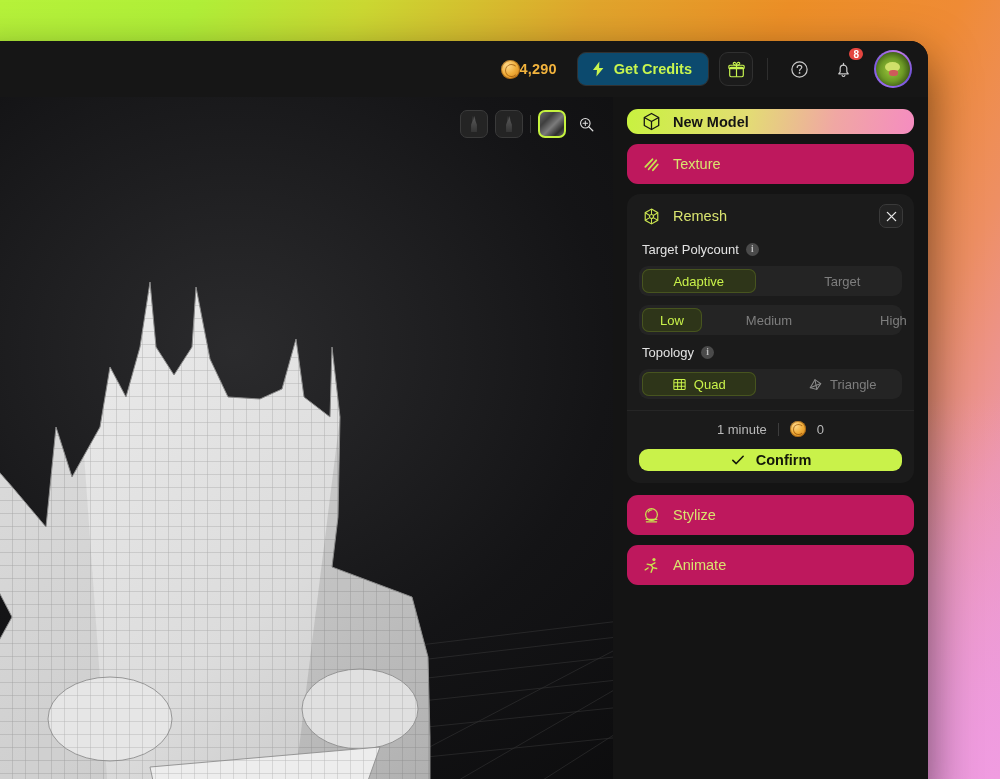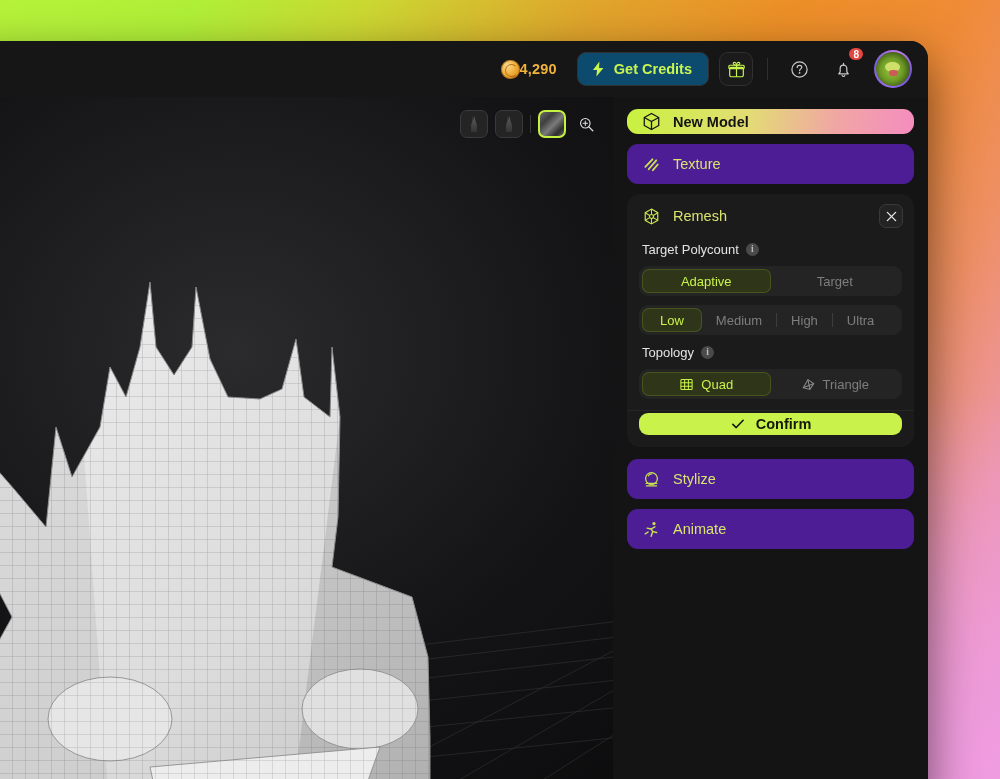--- a/index.html
+++ b/index.html
@@ -139,21 +139,21 @@
 
   
   #model { position: absolute; left: 0; top: 0; width: 653px; height: 723px; }
 
   
   #sidepanel {
     position: absolute; left: 653px; top: 56px; right: 0; bottom: 0;
     padding: 12px 14px; overflow: hidden;
   }
   .nav-card {
-    height: 40px; border-radius: 11px; background: #4c1d95;
+    height: 40px; border-radius: 11px; background: #be185d;
     display: flex; align-items: center; gap: 12px; padding: 0 15px;
     margin-bottom: 10px; cursor: pointer; color: #d9e46f; font-size: 14.5px;
   }
   .nav-card.primary {
     background: linear-gradient(100deg, #c8f23f 0%, #e3dc74 42%, #f0a7a3 72%, #f58cc0 100%);
     color: #141414; font-weight: 600; height: 25px;
   }
   .nav-card .label { font-weight: 500; }
   .nav-card.primary .label { font-weight: 600; }
 
@@ -178,21 +178,21 @@
     color: #e3e3e3; font-size: 13px; margin: 4px 0 9px 3px;
   }
   .info-dot {
     width: 13px; height: 13px; border-radius: 50%;
     background: #4a4a4a; color: #bdbdbd;
     font-size: 9.5px; font-weight: 700; line-height: 13px;
     text-align: center; font-family: "Liberation Serif", serif;
   }
   .seg {
     display: flex; background: #242424; border-radius: 9px;
-    padding: 3px; margin-bottom: 9px; height: 30px; align-items: center;
+    padding: 3px; margin-bottom: 9px; height: 30px; align-items: center; gap: 30px;
   }
   .seg-item {
     flex: 1; height: 100%; border-radius: 7px;
     display: flex; align-items: center; justify-content: center; gap: 7px;
     font-size: 13px; color: #7e7e7e; cursor: pointer; white-space: nowrap;
   }
   .seg-item.active {
     background: #2e3519; color: #c9f24a; box-shadow: inset 0 0 0 1px #47541f;
   }
   .seg.quality .seg-item { flex: none; padding: 0 14px; }
@@ -441,20 +441,26 @@
                 <path d="M2.4 11.4 L13.6 7 M7.4 2.8 L9.4 13.2"></path>
               </g>
             </svg>
             <span>Triangle</span>
           </div>
         </div>
       </div>
 
       <div class="panel-footer">
         <div class="hr"></div>
+        <div class="cost-row">
+          <span>1 minute</span>
+          <span class="cost-sep"></span>
+          <span class="coin"></span>
+          <span>0</span>
+        </div>
         <div class="confirm-btn">
           <svg class="svg-ic" width="16" height="16" viewBox="0 0 18 18">
             <path d="M3.2 9.4 L7 13 L14.8 4.8" fill="none" stroke="#14180a" stroke-width="1.8" stroke-linecap="round" stroke-linejoin="round"></path>
           </svg>
           <span>Confirm</span>
         </div>
       </div>
     </div>
 
     <div class="nav-card">

